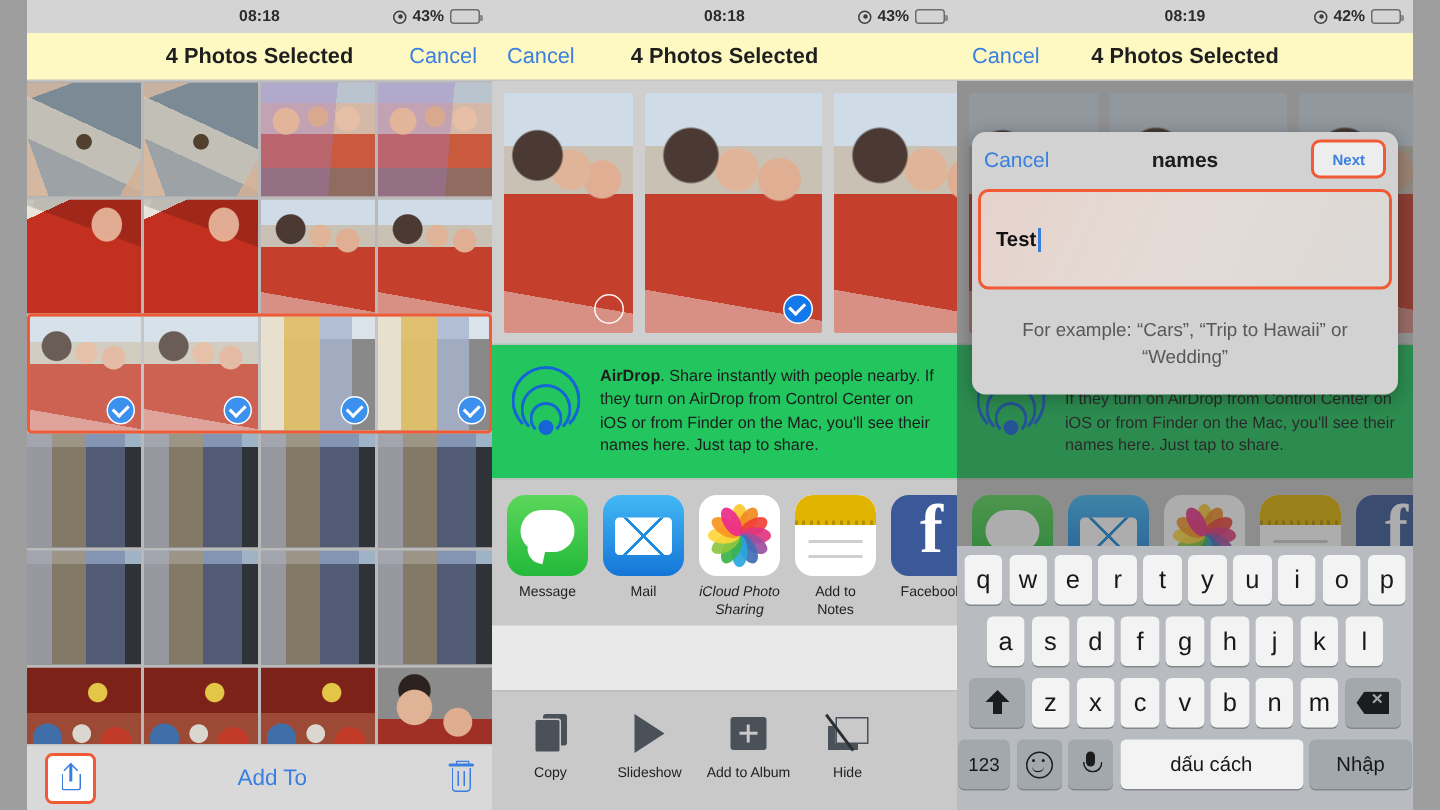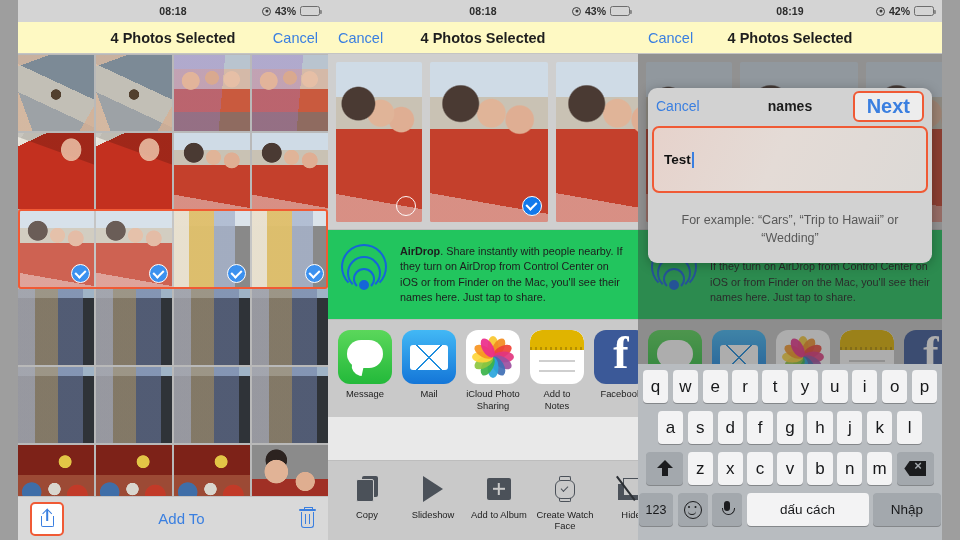--- a/index.html
+++ b/index.html
@@ -208,21 +208,21 @@
   .airdrop-text { font-size:10.8px; line-height:1.42; color:#1d1d1d; }
   .airdrop-text b { font-weight:700; }
 
   .apps-row {
     display:flex; gap:10px; padding:10px 8px 6px 10px;
     background:#c9c9c9; border-top:1px solid #bdbdbd; overflow:hidden;
   }
   .app { width:54px; flex:0 0 54px; text-align:center; }
   .app .tile { width:54px; height:54px; border-radius:12px; position:relative; overflow:hidden; }
   .app .lbl { font-size:9.4px; color:#222; margin-top:4px; line-height:1.2; }
-  .app.highlight { position:relative; }
+  .app.highlight { position:relative;font-style:italic; }
   .app.highlight .hl {
     position:absolute; left:-5px; top:-5px; width:64px; height:86px;
     border:2px solid #f05a35; border-radius:8px; background:#fff; z-index:-1;
   }
   .tile.msg { background:linear-gradient(180deg,#5bd75b,#23b93a); }
   .tile.msg::after{content:"";position:absolute;left:9px;top:10px;width:36px;height:28px;background:#fff;border-radius:16px;}
   .tile.msg::before{content:"";position:absolute;left:13px;top:33px;width:12px;height:12px;background:#fff;border-radius:0 0 0 10px;transform:rotate(12deg);z-index:1;}
   .tile.mail { background:linear-gradient(180deg,#42b8f5,#1476d8); }
   .tile.mail::after{content:"";position:absolute;left:8px;top:15px;width:38px;height:25px;background:#fff;border-radius:3px;}
   .tile.mail::before{content:"";position:absolute;left:8px;top:15px;width:38px;height:25px;z-index:1;
@@ -270,21 +270,21 @@
   .dim { position:absolute; inset:0; background:rgba(60,60,60,.42); z-index:4; }
   .icloud-dialog {
     position:absolute; left:10px; right:10px; top:88px; z-index:6;
     background:#d2d2d2; border-radius:9px; overflow:hidden;
     box-shadow:0 2px 12px rgba(0,0,0,.28);
   }
   .icd-nav { height:36px; display:flex; align-items:center; padding:0 8px; position:relative; }
   .icd-title { position:absolute; left:0; right:0; text-align:center; font-size:14px; font-weight:700; color:#1c1c1c; }
   .icd-cancel { font-size:14px; color:#3a7fe0; z-index:2; }
   .icd-next-wrap { margin-left:auto; z-index:2; border:2px solid #f05a35; border-radius:6px; background:#ededed; padding:2px 12px; }
-  .icd-next { font-size:20px; color:#3a7fe0; font-weight:600; }
+  .icd-next { font-size:10px; color:#3a7fe0; font-weight:600; }
   .icd-field {
     margin:2px 4px 0 4px; height:67px;
     border:2px solid #f05a35; border-radius:7px;
     background:linear-gradient(115deg,#e6d2cb 0%, #e4dbd6 45%, #dcd9d6 100%);
     display:flex; align-items:center; padding:0 10px;
   }
   .icd-value { font-size:13.5px; color:#111; font-weight:700; position:relative; }
   .caret { display:inline-block; width:2px; height:16px; background:#3a7fe0; vertical-align:-3px; margin-left:1px; }
   .icd-hint { padding:18px 18px 16px; text-align:center; font-size:12.5px; color:#585858; line-height:1.45; }
 
@@ -572,31 +572,20 @@
         <div class="lbl">Slideshow</div>
       </div>
       <div class="act">
         <div class="gl">
             <span class="ic-album"></span>
           </div>
         <div class="lbl">Add to Album</div>
       </div>
       <div class="act">
         <div class="gl">
-            <span class="ic-watch">
-              <span class="bt"></span>
-              <span class="case"></span>
-              <span class="chev"></span>
-              <span class="bb"></span>
-            </span>
-          </div>
-        <div class="lbl">Create Watch Face</div>
-      </div>
-      <div class="act">
-        <div class="gl">
             <span class="ic-hide">
               <span class="slash"></span>
             </span>
           </div>
         <div class="lbl">Hide</div>
       </div>
     </div>
   </div>
 
   <div class="panel" id="panel3">

